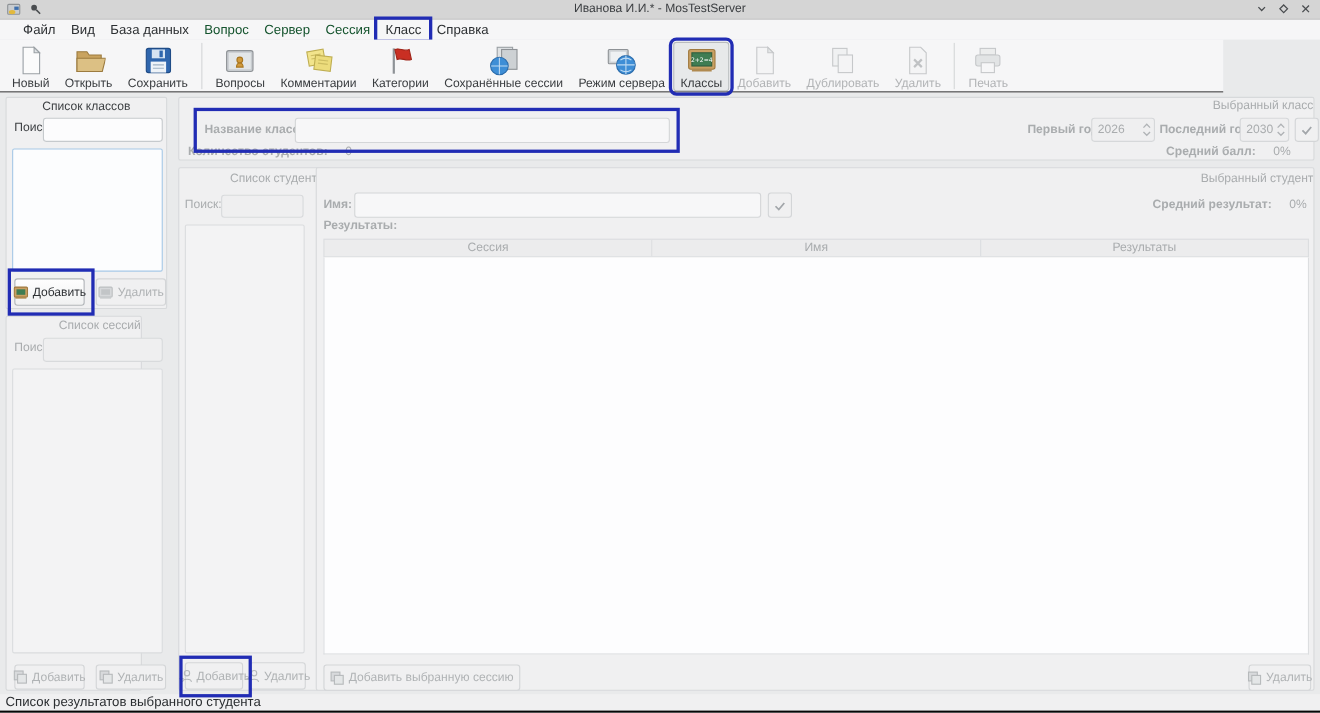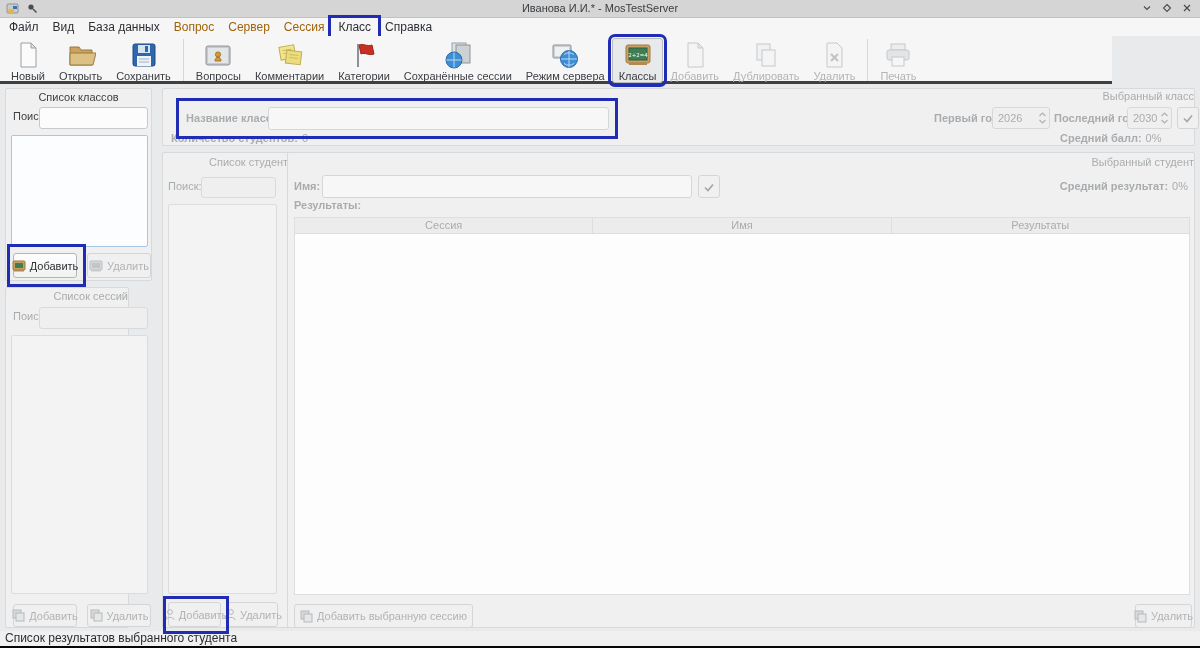--- a/index.html
+++ b/index.html
@@ -5,44 +5,44 @@
   html,body{margin:0;padding:0;background:#000;}
   .window{position:relative;width:1200px;height:648px;background:#e9eaeb;font-family:"Liberation Sans",sans-serif;overflow:hidden;}
 
   
   .titlebar{position:absolute;left:0;top:0;width:1200px;height:18px;background:#d5d5d5;border-bottom:1px solid #c2c2c2;box-sizing:border-box;}
   .tb-icons{position:absolute;left:6px;top:2px;display:flex;align-items:center;gap:8px;}
   .tb-title{position:absolute;left:0;right:0;top:2px;text-align:center;font-size:11px;color:#3a3d40;}
   .tb-controls{position:absolute;right:8px;top:3px;display:flex;align-items:center;gap:10px;}
 
   
-  .menubar{position:absolute;left:0;top:18px;width:1200px;height:18px;background:#f6f6f7;display:flex;align-items:center;padding-left:2px;box-sizing:border-box;}
+  .menubar{position:absolute;left:0;top:18px;width:1200px;height:18px;background:#f6f6f7;display:flex;align-items:center;padding-left:14px;box-sizing:border-box;}
   .menu-item{padding:2px 7px;font-size:12px;color:#2c2f32;white-space:nowrap;}
-  .menu-item.dis{color:#a16207;}
+  .menu-item.dis{color:#14532d;}
   .menu-item.hl{outline:3px solid #212cb4;}
 
   
-  .toolbar{position:absolute;left:0;top:36px;width:1112px;height:48px;background:#f6f6f7;border-bottom:3px solid #404040;display:flex;align-items:flex-start;box-sizing:border-box;padding:2px 0 0 4px;}
+  .toolbar{position:absolute;left:0;top:36px;width:1112px;height:48px;background:#f6f6f7;border-bottom:1px solid #404040;display:flex;align-items:flex-start;box-sizing:border-box;padding:2px 0 0 4px;}
   .tbi{display:flex;flex-direction:column;align-items:center;padding:1px 7px;border-radius:3px;}
   .tbi .ic{height:31px;display:flex;align-items:center;justify-content:center;}
   .tbi .lab{font-size:11px;color:#3a3d40;white-space:nowrap;margin-top:0px;}
   .tbi.dis .lab{color:#b2b4b6;}
   .tbi.pressed{background:#e7e9ea;border:1px solid #b9bcbe;padding:0px 6px;}
   .tbi.hl{outline:3px solid #212cb4;outline-offset:1px;}
   .tsep{width:1px;background:#d4d6d8;height:42px;margin:1px 5px 0 5px;flex:0 0 1px;}
 
   
   .gb{position:absolute;background:#f0f0f1;border:1px solid #d7d9db;border-radius:2px;box-sizing:border-box;}
   .gb-title{position:absolute;left:0;right:0;text-align:center;font-size:11px;color:#3c3f42;white-space:nowrap;}
   .gb-title.dis{color:#a9acae;text-align:right;}
 
   .lbl{position:absolute;font-size:11px;color:#3e4144;white-space:nowrap;}
   .lbl.b{font-weight:bold;}
   .lbl.dis{color:#a9acae;}
-  .pair{position:absolute;display:flex;gap:4px;font-size:11px;white-space:nowrap;}
+  .pair{position:absolute;display:flex;gap:16px;font-size:11px;white-space:nowrap;}
   .pair .k{font-weight:bold;color:#a9acae;}
   .pair .v{color:#a9acae;}
 
   .inp{position:absolute;background:#fcfcfd;border:1px solid #c6cacd;border-radius:3px;box-sizing:border-box;font-size:11px;padding:0 4px;font-family:inherit;color:#2c2f32;outline:none;}
   .inp.dis{background:#efeff0;border-color:#d8dadc;}
   .inp.white{background:#f7f7f8;border-color:#d4d6d8;}
 
   .list{position:absolute;background:#fbfcfc;border:1px solid #d4d6d8;border-radius:2px;box-sizing:border-box;}
   .list.focus{border-color:#a6c8e6;background:#fcfdfe;}
   .list.dis{background:#f3f3f4;border-color:#dadcde;}

